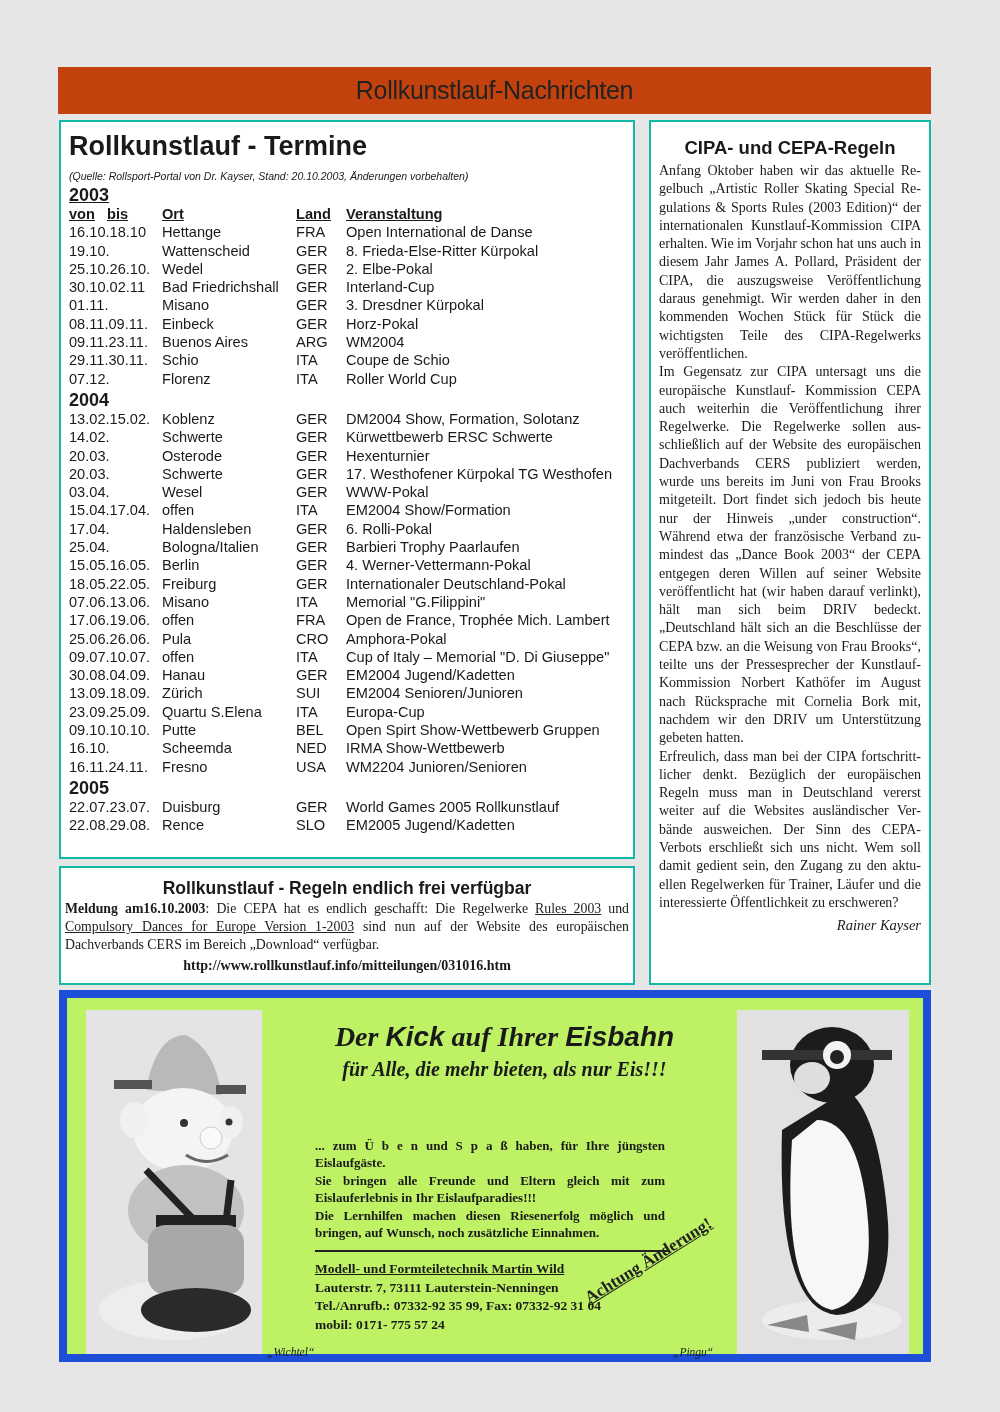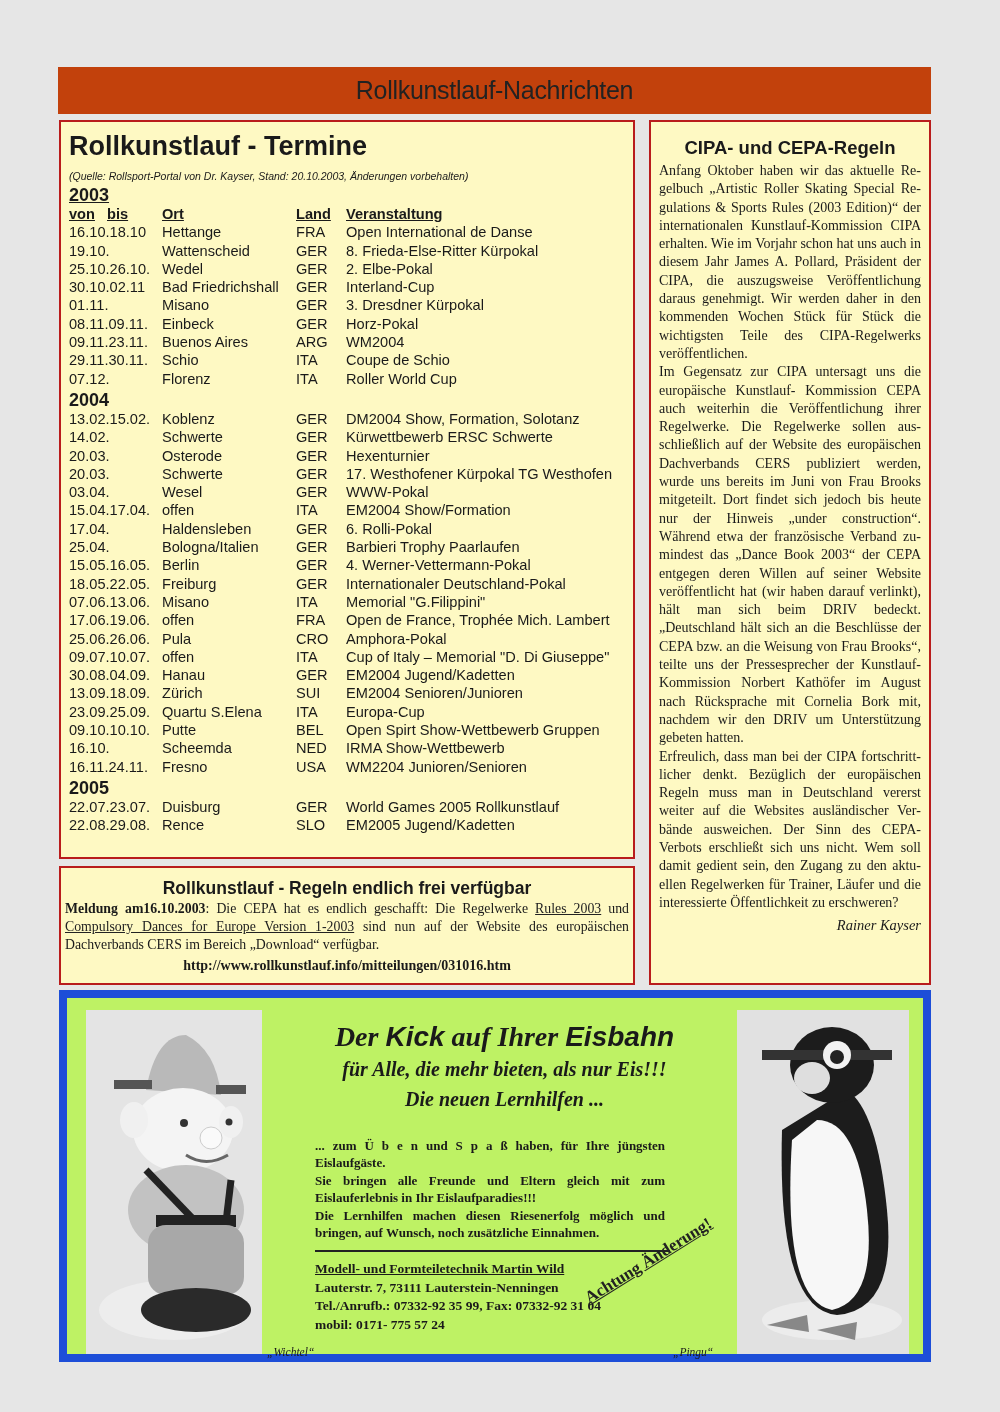--- a/index.html
+++ b/index.html
@@ -7,21 +7,21 @@
     width:1000px; height:1412px; position:relative; overflow:hidden;
     background:#e6e6e6;
     font-family:"Liberation Sans", sans-serif; color:#1a1a1a;
   }
   .banner {
     position:absolute; left:58px; top:67px; width:873px; height:47px;
     background:#c2410c; text-align:center;
     font-family:"Liberation Sans", sans-serif; font-size:25px; line-height:47px; color:#222;
     letter-spacing:-0.3px;
   }
-  .box { position:absolute; background:#fef9c3; border:2px solid #b91c1c; box-sizing:border-box; }
+  .box { position:absolute; background:#ffffff; border:2px solid #14b8a6; box-sizing:border-box; }
   #termine { left:59px; top:120px; width:576px; height:739px; padding:8px 0 0 8px; }
   #termine h1 { margin:0; font-size:27px; font-weight:bold; line-height:32px; }
   #termine .source { font-style:italic; font-size:10.5px; margin-top:8px; line-height:13px; }
   .year { font-size:18px; font-weight:bold; line-height:20px; margin-top:2px; }
   .year.u { text-decoration:underline; }
   .row { display:flex; font-size:14.6px; line-height:18.3px; white-space:nowrap; }
   .row .d { width:93px; }
   .row .o { width:134px; }
   .row .l { width:50px; }
   .row .v { flex:1; }
@@ -330,21 +330,20 @@
       <circle cx="100" cy="47" r="7" fill="#222"></circle>
       <ellipse cx="75" cy="68" rx="18" ry="16" fill="#dedede"></ellipse>
       <path d="M30 315 L70 305 L72 322 Z" fill="#888"></path>
       <path d="M80 320 L120 312 L118 330 Z" fill="#888"></path>
     </svg>
   </div>
 
   <div class="ad-head">
     <div class="t1"><span>Der </span><span style="font-family:'Liberation Sans',sans-serif;">Kick</span><span> auf Ihrer </span><span style="font-family:'Liberation Sans',sans-serif;">Eisbahn</span></div>
     <div class="t2">für Alle, die mehr bieten, als nur Eis!!!</div>
-    <div class="t2">Die neuen Lernhilfen ...</div>
   </div>
 
   <div class="ad-body">
     <p>... zum  Ü b e n  und S p a ß  haben, für Ihre jüngsten Eislaufgäste.</p>
     <p>Sie bringen alle Freunde und Eltern gleich mit zum Eislauferlebnis in Ihr Eislaufparadies!!!</p>
     <p>Die Lernhilfen machen diesen Riesenerfolg möglich und bringen, auf Wunsch, noch zusätzliche Einnahmen.</p>
   </div>
   <div class="ad-rule"></div>
   <div class="ad-contact">
     <div class="firm">Modell- und Formteiletechnik Martin Wild</div>

